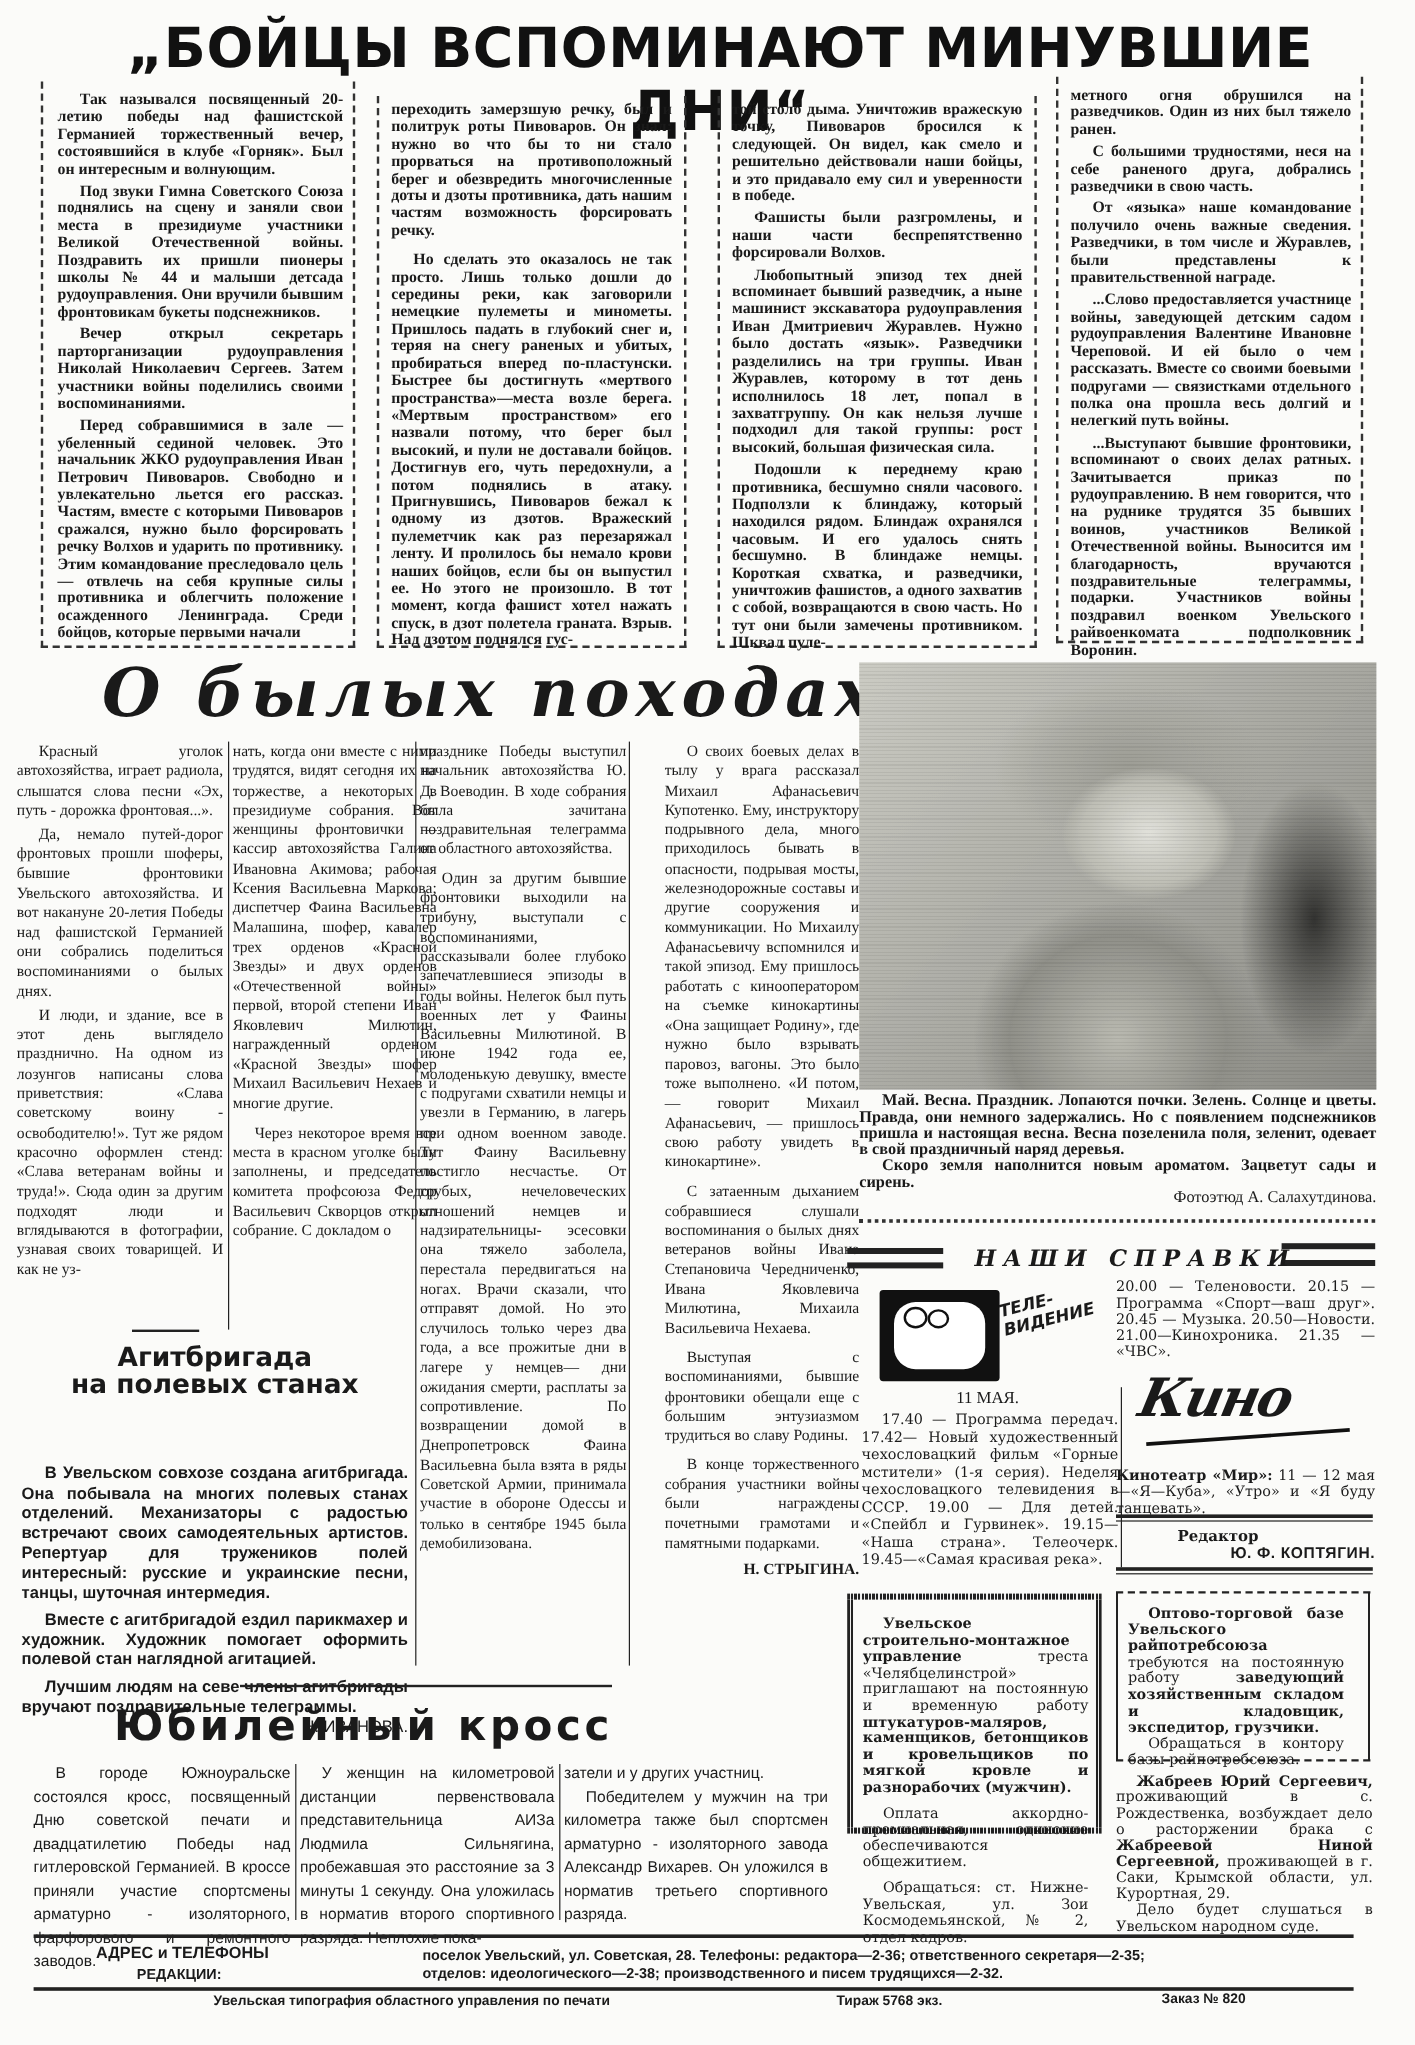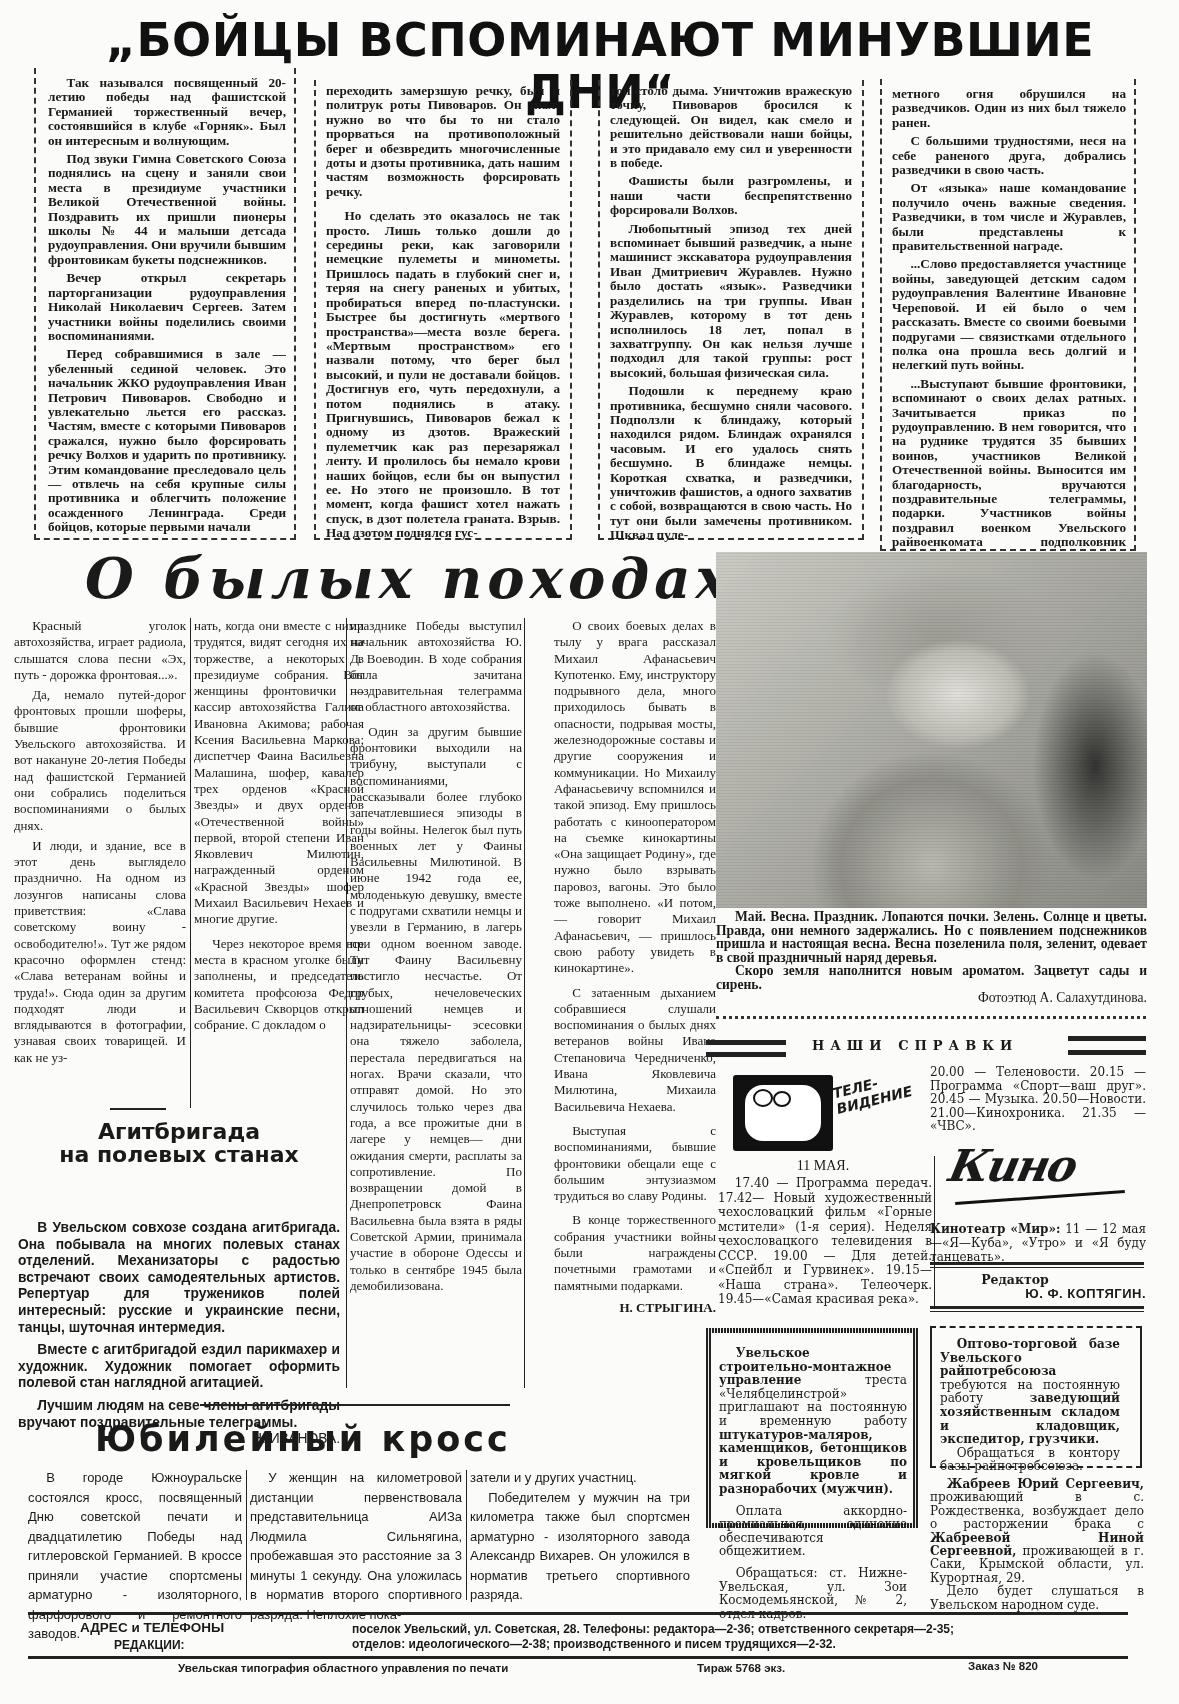--- a/index.html
+++ b/index.html
@@ -11,21 +11,21 @@
   .col { font-size: 13.4px; line-height: 14.6px; text-align: justify; }
   .bold { font-weight: bold; }
   .sig { text-align: right; margin-top: 6px; }
 
   
   #top-title { left: 60px; top: 14px; width: 1080px; text-align: center; font-family: "DejaVu Sans", sans-serif;
     font-weight: bold; font-size: 46px; letter-spacing: 0.5px; line-height: 52px; color: #111; }
   #top-box-1 { left: 34px; top: 68px; width: 262px; height: 472px; border: 2px dashed #333; border-top: none; padding: 8px 8px 0 12px; }
   #top-box-2 { left: 314px; top: 80px; width: 258px; height: 460px; border: 2px dashed #333; border-top: none; padding: 4px 10px 0 10px; }
   #top-box-3 { left: 598px; top: 80px; width: 266px; height: 460px; border: 2px dashed #333; border-top: none; padding: 4px 10px 0 10px; }
-  #top-box-4 { left: 880px; top: 79px; width: 256px; height: 472px; border: 2px dashed #333; border-top: none; padding: 8px 8px 0 10px; }
+  #top-box-4 { left: 880px; top: 64px; width: 256px; height: 472px; border: 2px dashed #333; border-top: none; padding: 8px 8px 0 10px; }
   .top-col { font-weight: bold; font-size: 13.2px; line-height: 14.4px; }
 
   
   #pokhody-title { left: 85px; top: 545px; font-family: "DejaVu Serif", serif; font-style: italic; font-weight: bold; font-size: 56px; letter-spacing: 5px; line-height: 66px; }
   .pk-col { top: 618px; width: 178px; font-family: "Liberation Sans Narrow","Liberation Sans", sans-serif; font-size: 13px; line-height: 16.3px; transform-origin: 0 0; }
   .vrule { position: absolute; width: 1px; background: #222; }
   #pk-c1 { left: 14px; width: 172px; }
   #pk-c2 { left: 194px; width: 170px; }
   #pk-c3 { left: 350px; top: 618px; width: 172px; }
   #pk-c4 { left: 528px; top: 618px; width: 162px; }
@@ -51,21 +51,21 @@
     radial-gradient(ellipse 18% 40% at 88% 60%, #3a3a38 0%, transparent 80%),
     linear-gradient(135deg, #c4c4bd 0%, #a6a6a0 50%, #8a8a85 100%);
     filter: contrast(1.1); }
   #photo::after { content: ""; position: absolute; inset: 0; background: repeating-linear-gradient(0deg, rgba(0,0,0,0.06) 0 1px, transparent 1px 3px); }
   #caption { left: 716px; top: 910px; width: 431px; font-family: "Liberation Serif", serif; font-weight: bold; font-size: 13.6px; line-height: 13.6px; }
   #photo-credit { left: 716px; top: 990px; width: 431px; text-align: right; font-size: 13.6px; }
   #dotted-arrow { left: 716px; top: 1016px; width: 430px; height: 6px; border-top: 3px dotted #333; }
 
   
   .bar { position: absolute; height: 5px; background: #222; }
-  #spravki-title { left: 812px; top: 1038px; font-family: "DejaVu Serif", serif; font-weight: bold; font-size: 13px; letter-spacing: 6px; }
+  #spravki-title { left: 812px; top: 1038px; font-family: "DejaVu Serif", serif; font-weight: bold; font-size: 19px; letter-spacing: 6px; font-style: italic; }
   #tv-logo { left: 733px; top: 1075px; width: 100px; height: 76px; background: #111; border-radius: 3px; }
   #tv-logo .screen { position: absolute; left: 12px; top: 10px; width: 76px; height: 56px; background: #fff; border-radius: 18px; }
   #tv-logo .face1 { position:absolute; left:20px; top:14px; width:20px; height:18px; border:2px solid #111; border-radius:50%; }
   #tv-logo .face2 { position:absolute; left:40px; top:16px; width:18px; height:16px; border:2px solid #111; border-radius:50%; }
   #tv-word { left: 834px; top: 1078px; width: 62px; font-family: "DejaVu Sans", sans-serif; font-weight: bold; font-style: italic; font-size: 14px; line-height: 16px; transform: rotate(-14deg); }
   #tv-date { left: 716px; top: 1158px; width: 214px; text-align: center; font-size: 14px; }
   #tv-prog-1 { left: 718px; top: 1176px; width: 214px; font-family: "DejaVu Serif", serif; font-size: 12px; line-height: 14.5px; text-align: justify; }
   #tv-vrule { left: 934px; top: 1156px; width: 1px; height: 150px; background: #222; }
   #tv-prog-2 { left: 930px; top: 1066px; width: 216px; font-family: "DejaVu Serif", serif; font-size: 12px; line-height: 13.5px; text-align: justify; }
   #kino-logo { left: 950px; top: 1140px; font-family: "DejaVu Serif", serif; font-style: italic; font-weight: bold; font-size: 44px; letter-spacing: -2px; transform: skewX(-12deg); }

